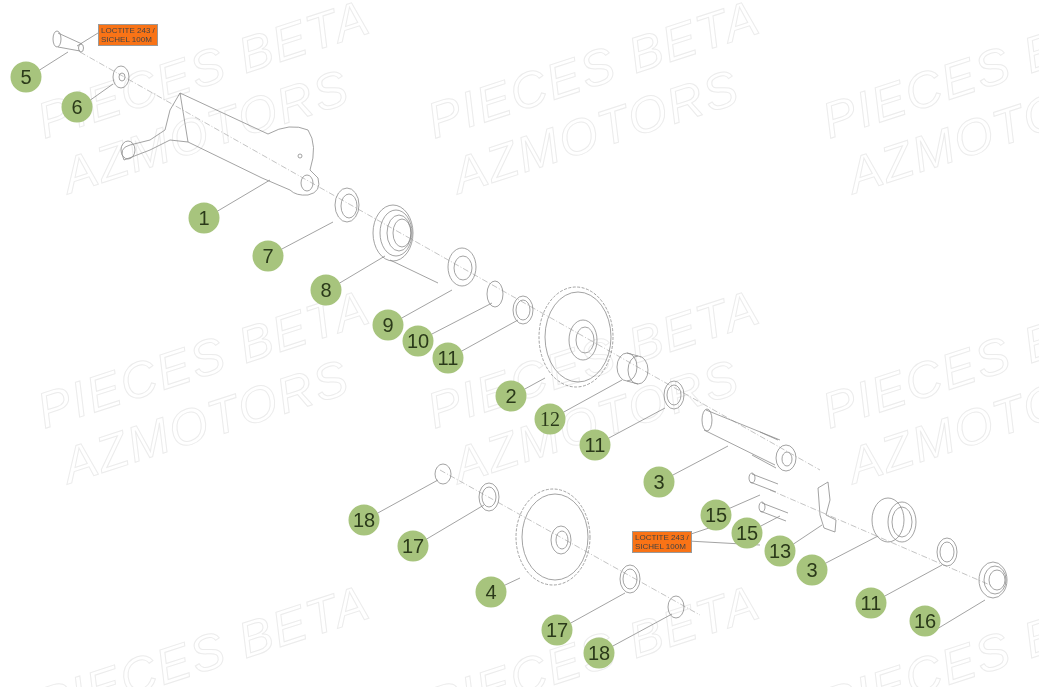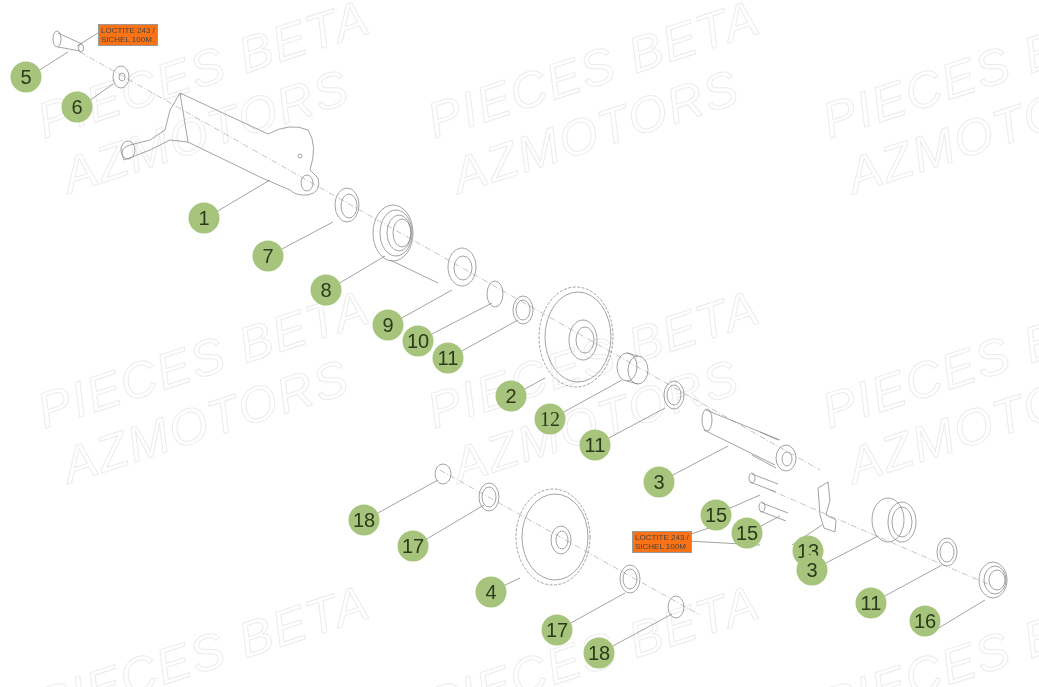--- a/index.html
+++ b/index.html
@@ -237,21 +237,21 @@
     <div class="badge" style="left: 326px; top: 290px;">8</div>
     <div class="badge" style="left: 388px; top: 325px;">9</div>
     <div class="badge" style="left: 418px; top: 341px;">10</div>
     <div class="badge" style="left: 448px; top: 358px;">11</div>
     <div class="badge" style="left: 511px; top: 396px;">2</div>
     <div class="badge" style="left: 550px; top: 419px; font-family: Liberation Serif, serif;">12</div>
     <div class="badge" style="left: 595px; top: 445px;">11</div>
     <div class="badge" style="left: 659px; top: 482px;">3</div>
     <div class="badge" style="left: 716px; top: 515px;">15</div>
     <div class="badge" style="left: 747px; top: 533px;">15</div>
-    <div class="badge" style="left: 808px; top: 551px;">13</div>
+    <div class="badge" style="left: 780px; top: 551px;">13</div>
     <div class="badge" style="left: 812px; top: 570px;">3</div>
     <div class="badge" style="left: 871px; top: 603px;">11</div>
     <div class="badge" style="left: 925px; top: 621px;">16</div>
     <div class="badge" style="left: 364px; top: 520px;">18</div>
     <div class="badge" style="left: 413px; top: 546px;">17</div>
     <div class="badge" style="left: 491px; top: 592px;">4</div>
     <div class="badge" style="left: 557px; top: 630px;">17</div>
     <div class="badge" style="left: 599px; top: 653px;">18</div>
   </div>
 

